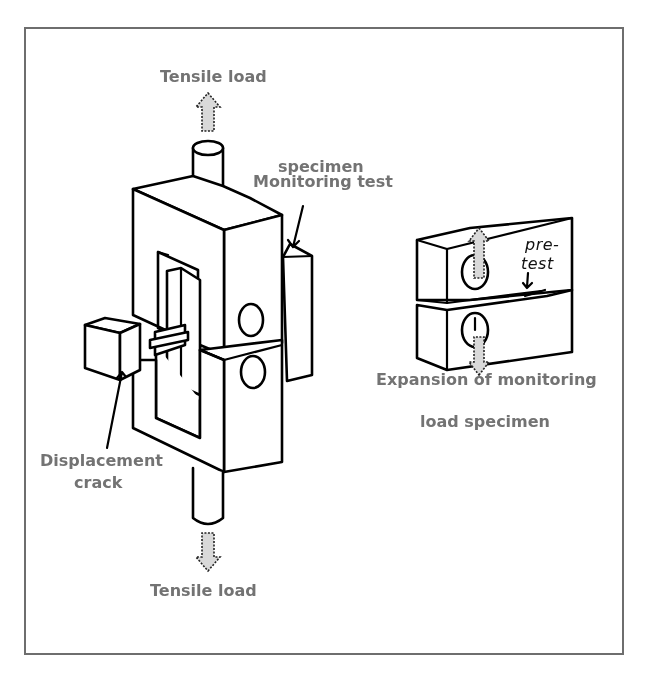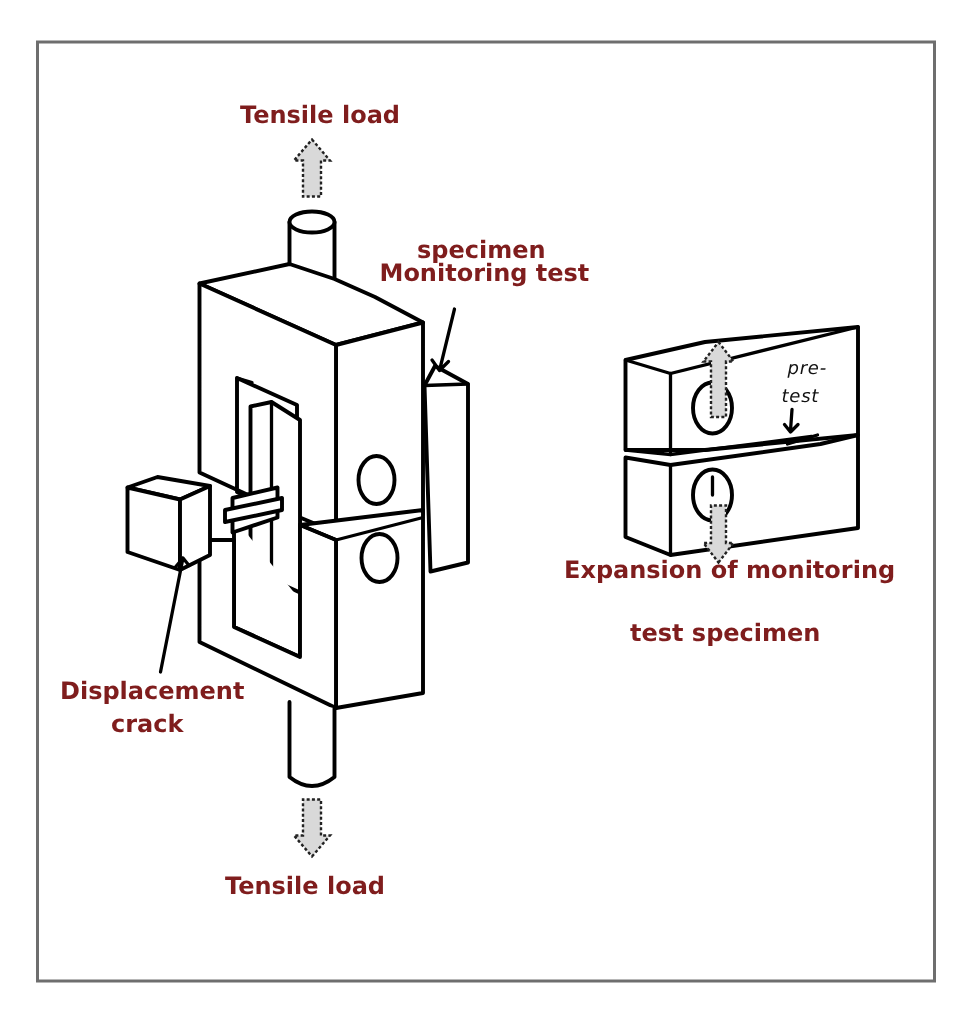--- a/index.html
+++ b/index.html
@@ -4,25 +4,25 @@
 <style>
   html, body { margin: 0; padding: 0; background: #ffffff; }
   body { width: 650px; height: 680px; position: relative; overflow: hidden; }
   #frame {
     position: absolute; left: 24px; top: 27px; width: 596px; height: 624px;
     border: 2px solid #6e6e6e; box-sizing: content-box; background: #fff;
   }
   svg#art { position: absolute; left: 0; top: 0; width: 650px; height: 680px; }
   .lbl {
     position: absolute; font-family: "DejaVu Sans", sans-serif; font-weight: bold;
-    font-size: 16px; color: #7f1d1d; text-align: center; line-height: 21px; white-space: nowrap;
+    font-size: 16px; color: #737373; text-align: center; line-height: 21px; white-space: nowrap;
   }
   .hand {
     position: absolute; font-family: "DejaVu Sans", sans-serif; font-style: italic;
-    font-size: 12px; color: #111; line-height: 20px; letter-spacing: 0.5px;
+    font-size: 16px; color: #111; line-height: 20px; letter-spacing: 0.5px;
   }
   .ln { stroke: #000; stroke-width: 2.6; fill: #fff; stroke-linejoin: round; stroke-linecap: round; }
   .ln2 { stroke: #000; stroke-width: 2.2; fill: none; stroke-linecap: round; stroke-linejoin: round; }
   .arrowfill { fill: #d9d9d9; stroke: #222; stroke-width: 1.6; stroke-dasharray: 2 1.5; }
 </style>
 </head>
 <body>
 
 <div id="frame"></div>
 
@@ -110,15 +110,15 @@
   <path class="ln2" d="M528 273 L527 287 M523 283 L527 288 L532 283"></path>
 </svg>
 
 <div class="lbl" style="left:160px; top:66px;">Tensile load</div>
 <div class="lbl" style="left:253px; top:152px;margin-top:19px;">Monitoring test</div>
 <div class="lbl" style="left:278px; top:156px;">specimen</div>
 <div class="lbl" style="left:40px; top:450px;">Displacement</div>
 <div class="lbl" style="left:74px; top:472px;">crack</div>
 <div class="lbl" style="left:150px; top:580px;">Tensile load</div>
 <div class="lbl" style="left:376px; top:369px;">Expansion of monitoring</div>
-<div class="lbl" style="left:420px; top:411px;">test specimen</div>
+<div class="lbl" style="left:420px; top:411px;">load specimen</div>
 <div class="hand" style="left:525px; top:235px;">pre-</div>
 <div class="hand" style="left:521px; top:254px;">test</div>
 
 </body></html>

